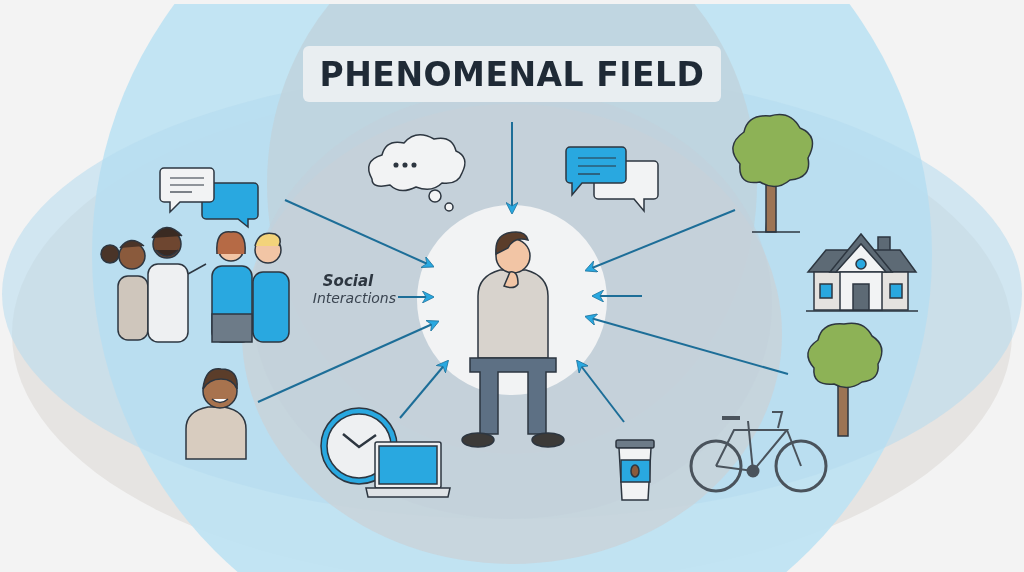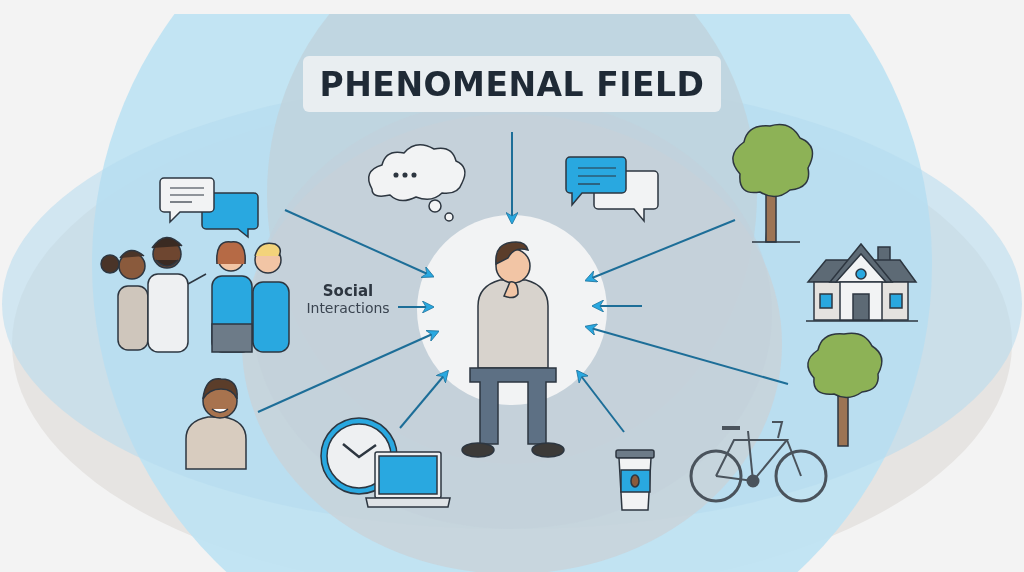--- a/index.html
+++ b/index.html
@@ -1,26 +1,26 @@
 <!DOCTYPE html>
 <html><head>
 <meta charset="utf-8">
 <style>
   html, body { margin:0; padding:0; }
   body { width:1024px; height:572px; overflow:hidden; background:#f3f3f3; position:relative; font-family:"Liberation Sans", sans-serif; }
-  #stage { position:absolute; left:0; top:14px; width:1024px; height:434px; }
+  #stage { position:absolute; left:0; top:4px; width:1024px; height:434px; }
   .title-box {
     position:absolute; left:303px; top:42px; width:418px; height:56px;
     background:#e9eef1; border-radius:6px;
     display:flex; align-items:center; justify-content:center;
   }
   .title-text { font-size:33px; font-weight:bold; color:#1f2a36; letter-spacing:0.5px; font-family:"DejaVu Sans", sans-serif; }
-  .label { position:absolute; text-align:center; color:#2d3640; font-family:"DejaVu Sans", sans-serif; }
+  .label { position:absolute; text-align:center; color:#2d3640; font-family:"DejaVu Sans", sans-serif;font-style:italic; }
   .label .l1 { display:block; font-size:15px; font-weight:bold; }
-  .label .l2 { display:block; font-size:14px; color:#3a4450; }
+  .label .l2 { display:block; font-size:14px; color:#3a4450;text-align:right; }
 </style>
 </head>
 <body>
 
 <div id="stage">
 <svg width="1024" height="572" viewBox="0 0 1024 572" xmlns="http://www.w3.org/2000/svg">
 
   <rect width="1024" height="572" fill="#f3f3f3"></rect>
   <ellipse cx="512" cy="330" rx="500" ry="250" fill="#e6e4e2"></ellipse>
   <ellipse cx="512" cy="250" rx="420" ry="420" fill="#bfe3f2" opacity="0.95"></ellipse>

